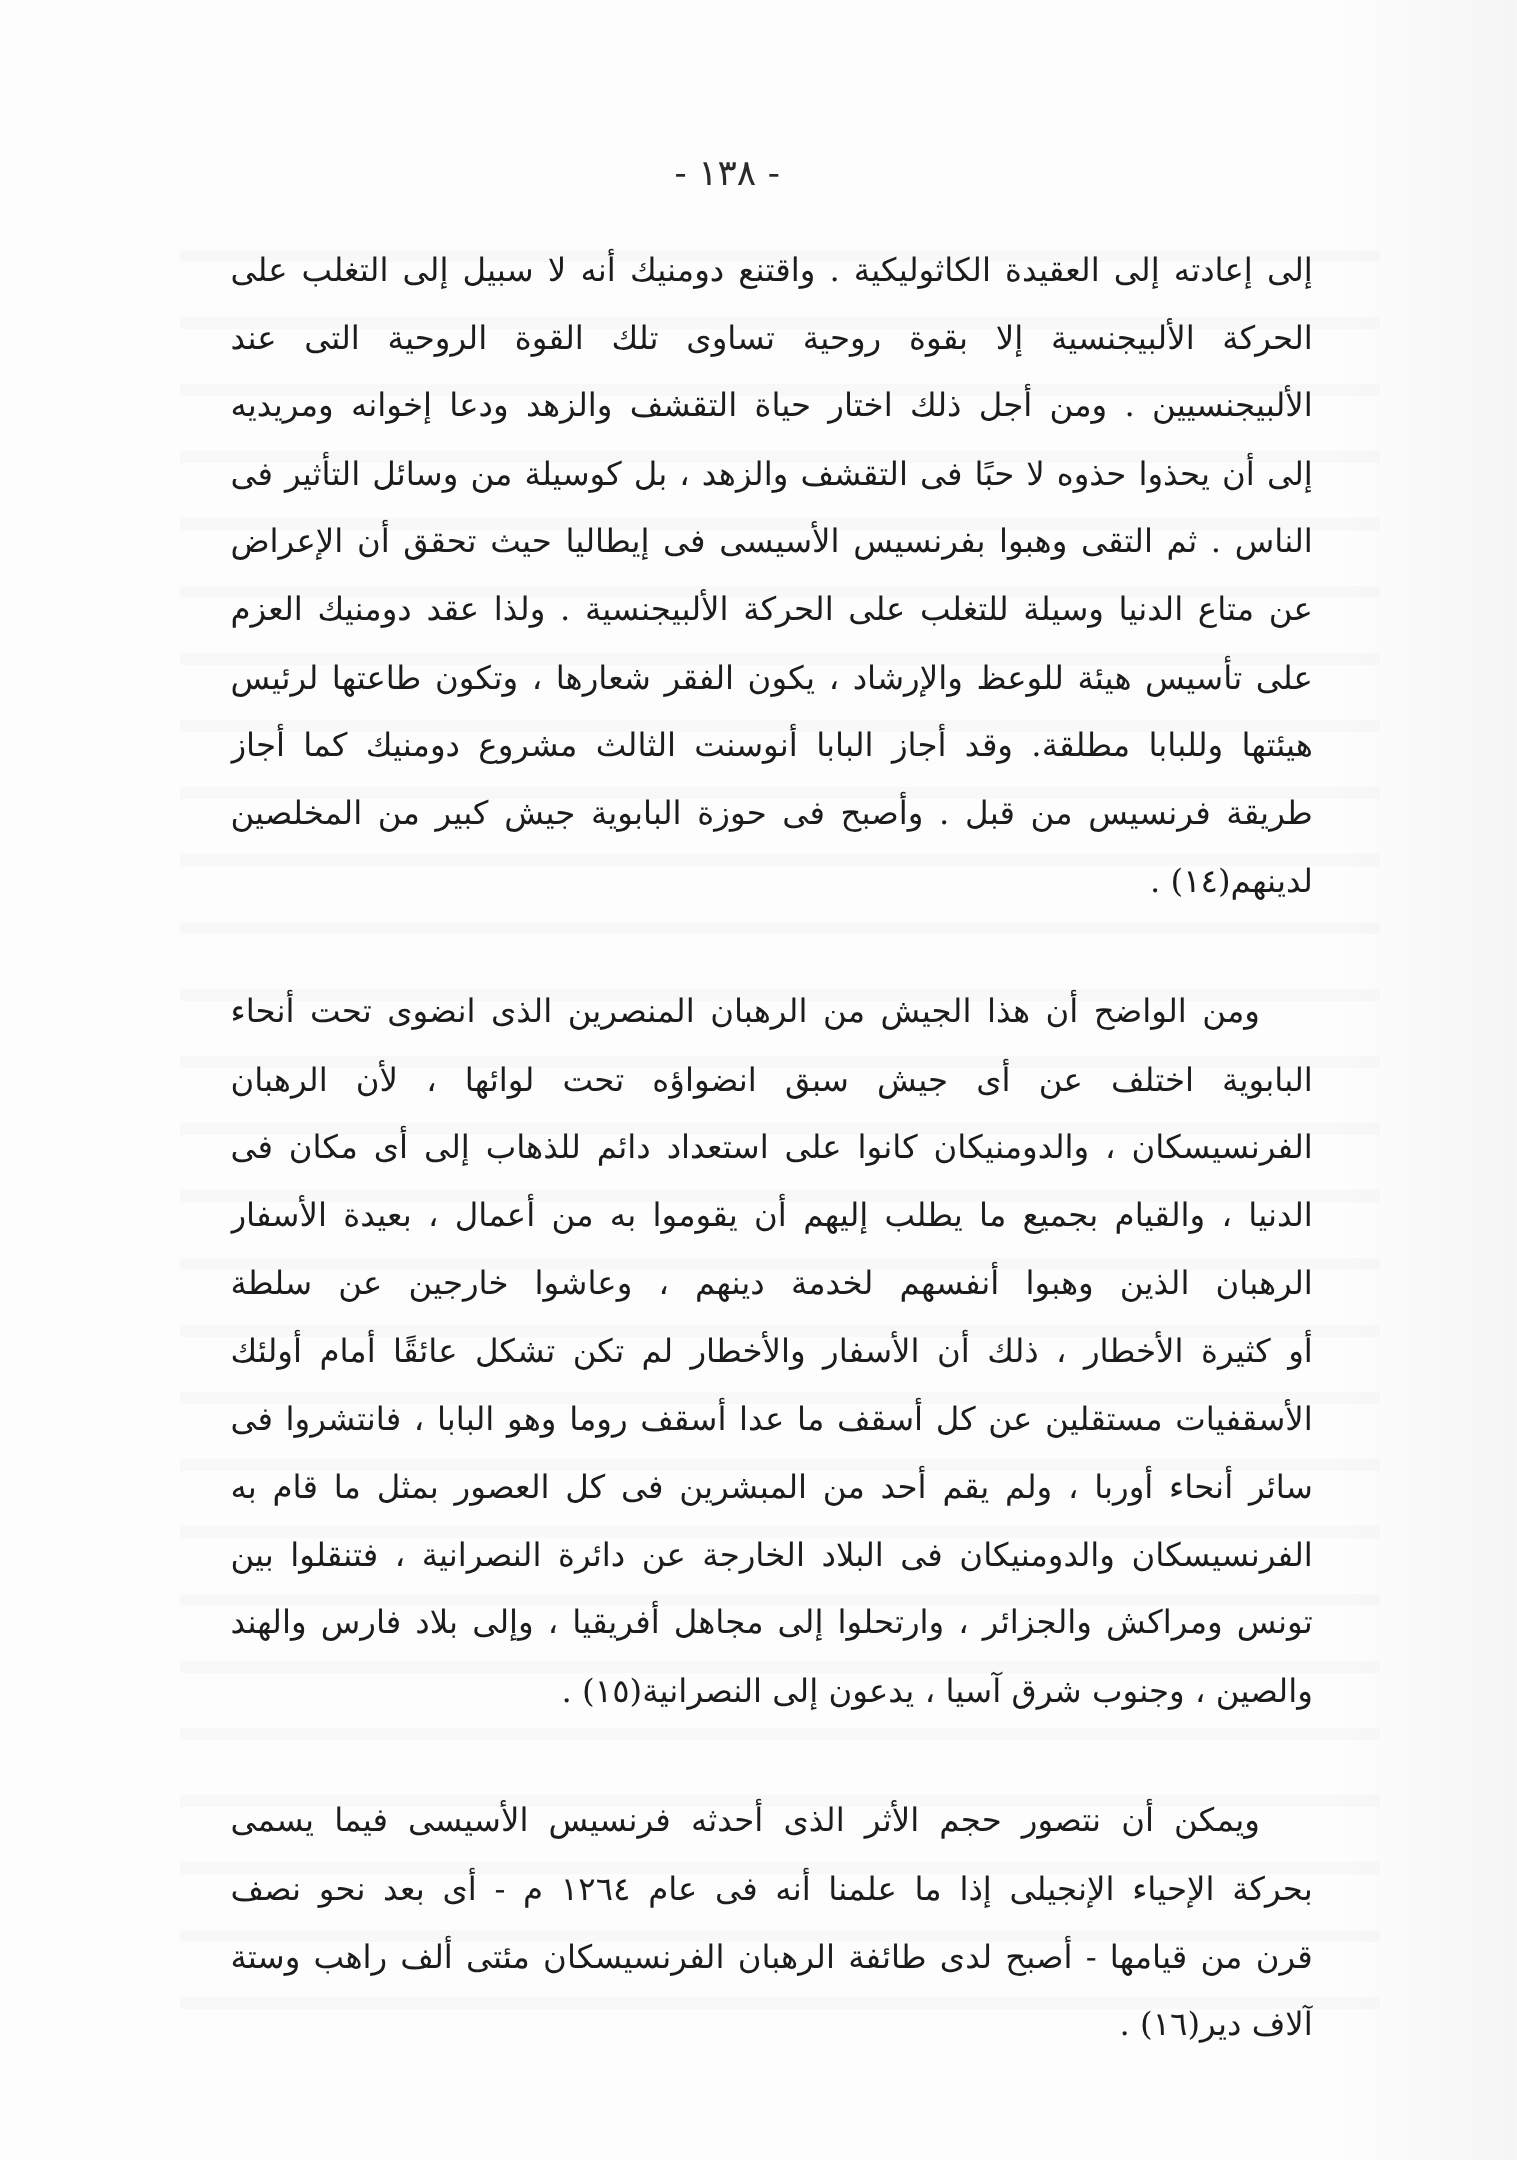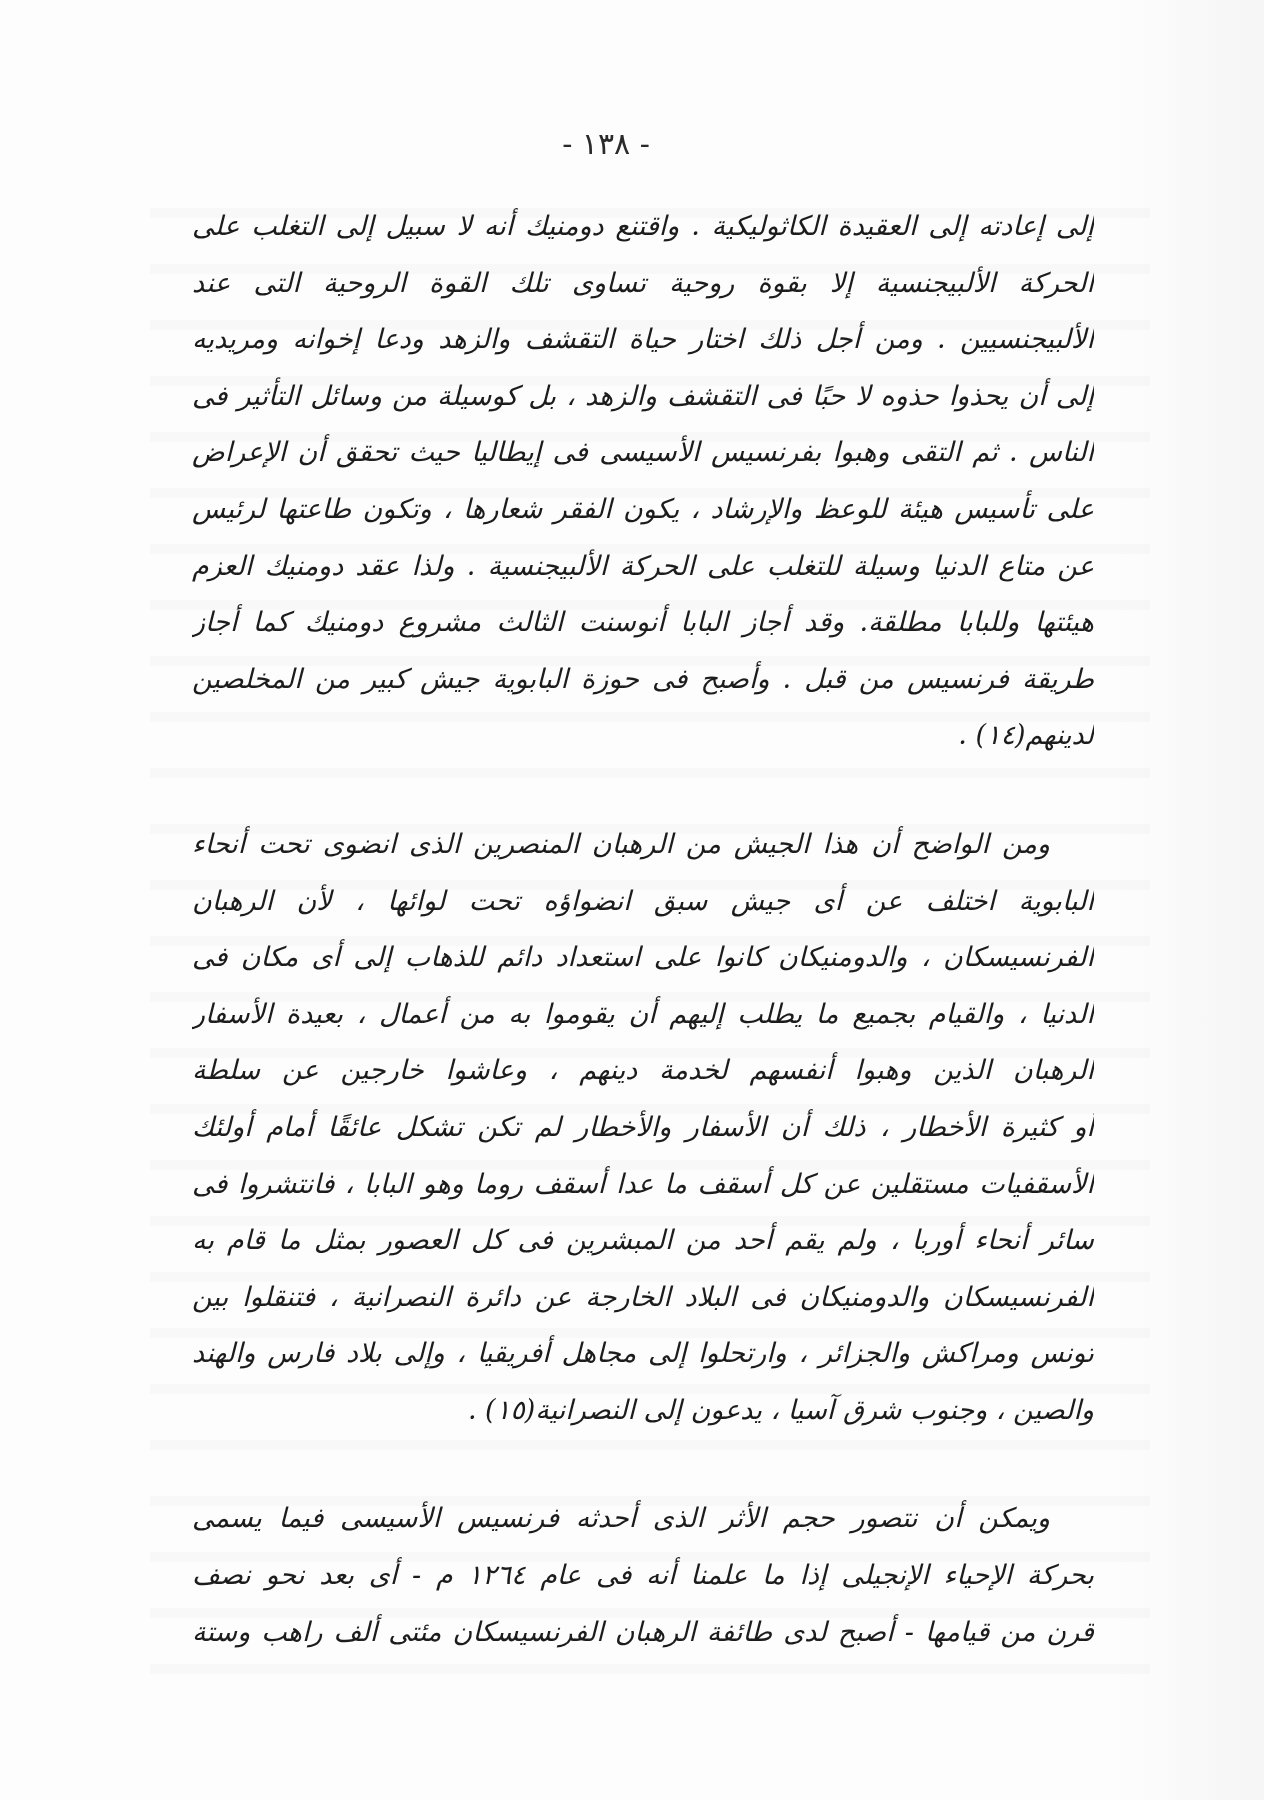--- a/index.html
+++ b/index.html
@@ -51,21 +51,20 @@
       left: 192px;
       width: 902px;
       direction: rtl;
       font-size: 27px;
       line-height: 56.6px;
     }
     .para {
       margin: 0;
       text-align: justify;
       text-align-last: right;
-      font-style: italic;
     }
     .line {
       display: block;
       text-align: justify;
       text-align-last: justify;
       white-space: nowrap;
       height: 56.6px;
       overflow: hidden;
     }
     .line.last {
@@ -86,22 +85,22 @@
 
 <div class="page-number">- ١٣٨ -</div>
 
 <div class="text-block">
   <div class="para">
     <span class="line">إلى إعادته إلى العقيدة الكاثوليكية . واقتنع دومنيك أنه لا سبيل إلى التغلب على</span>
     <span class="line">الحركة الألبيجنسية إلا بقوة روحية تساوى تلك القوة الروحية التى عند</span>
     <span class="line">الألبيجنسيين . ومن أجل ذلك اختار حياة التقشف والزهد ودعا إخوانه ومريديه</span>
     <span class="line">إلى أن يحذوا حذوه لا حبًا فى التقشف والزهد ، بل كوسيلة من وسائل التأثير فى</span>
     <span class="line">الناس . ثم التقى وهبوا بفرنسيس الأسيسى فى إيطاليا حيث تحقق أن الإعراض</span>
+    <span class="line">عن متاع الدنيا وسيلة للتغلب على الحركة الألبيجنسية . ولذا عقد دومنيك العزم</span>
     <span class="line">على تأسيس هيئة للوعظ والإرشاد ، يكون الفقر شعارها ، وتكون طاعتها لرئيس</span>
-    <span class="line">عن متاع الدنيا وسيلة للتغلب على الحركة الألبيجنسية . ولذا عقد دومنيك العزم</span>
     <span class="line">هيئتها وللبابا مطلقة. وقد أجاز البابا أنوسنت الثالث مشروع دومنيك كما أجاز</span>
     <span class="line">طريقة فرنسيس من قبل . وأصبح فى حوزة البابوية جيش كبير من المخلصين</span>
     <span class="line last">لدينهم(١٤) .</span>
   </div>
 
   <div class="para-gap"></div>
 
   <div class="para">
     <span class="line indent">ومن الواضح أن هذا الجيش من الرهبان المنصرين الذى انضوى تحت أنحاء</span>
     <span class="line">البابوية اختلف عن أى جيش سبق انضواؤه تحت لوائها ، لأن الرهبان</span>
@@ -115,14 +114,15 @@
     <span class="line">تونس ومراكش والجزائر ، وارتحلوا إلى مجاهل أفريقيا ، وإلى بلاد فارس والهند</span>
     <span class="line last">والصين ، وجنوب شرق آسيا ، يدعون إلى النصرانية(١٥) .</span>
   </div>
 
   <div class="para-gap"></div>
 
   <div class="para">
     <span class="line indent">ويمكن أن نتصور حجم الأثر الذى أحدثه فرنسيس الأسيسى فيما يسمى</span>
     <span class="line">بحركة الإحياء الإنجيلى إذا ما علمنا أنه فى عام ١٢٦٤ م - أى بعد نحو نصف</span>
     <span class="line">قرن من قيامها - أصبح لدى طائفة الرهبان الفرنسيسكان مئتى ألف راهب وستة</span>
+    <span class="line last">آلاف دير(١٦) .</span>
   </div>
 </div>
 
 </body></html>

